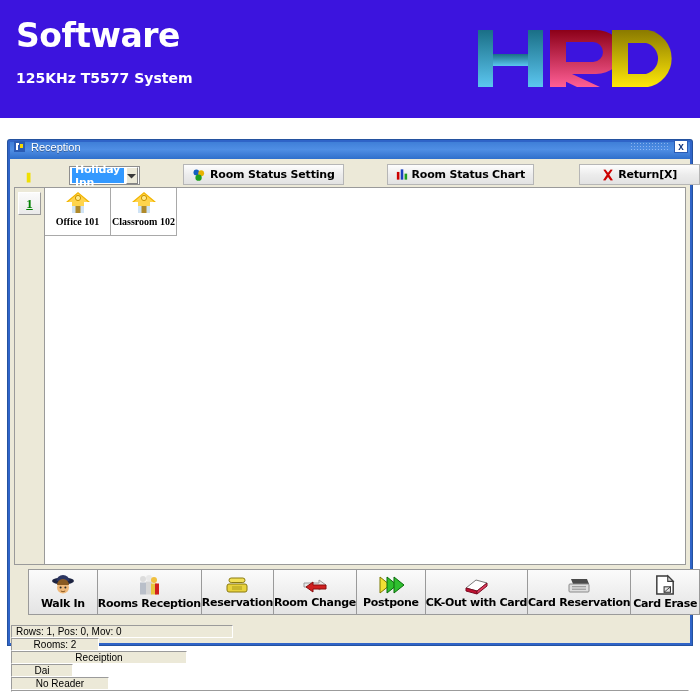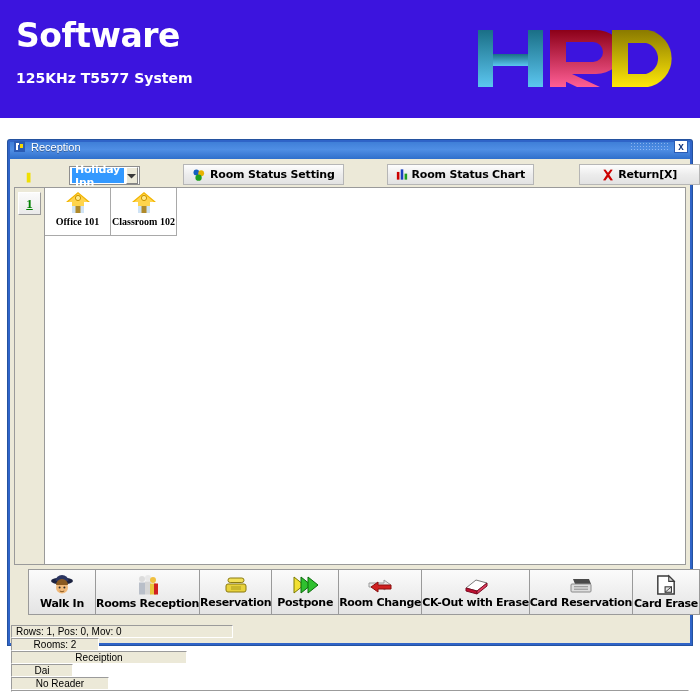--- a/index.html
+++ b/index.html
@@ -399,47 +399,47 @@
           <rect x="5" y="3" width="16" height="4.5" rx="2.2" fill="#f2e05a" stroke="#8a7a10" stroke-width="1"></rect>
           <rect x="8" y="11" width="10" height="4" fill="#c9b62c"></rect>
         </svg>
       </span>
       <span class="cmd-lbl">Reservation</span>
     </div>
 
     <div class="cmd">
       <span>
         <svg viewBox="0 0 26 20" width="26" height="20">
+          <path d="M2 8 h15 v-3 l7 5 -7 5 v-3 H2 Z" fill="#e8e8e8" stroke="#9a9a9a" stroke-width="1"></path>
+          <path d="M24 14 h-13 v3 l-7-5 7-5 v3 h13 Z" fill="#d02020" stroke="#8a0f0f" stroke-width="1"></path>
+        </svg>
+      </span>
+      <span class="cmd-lbl">Room Change</span>
+    </div>
+
+    <div class="cmd">
+      <span>
+        <svg viewBox="0 0 26 20" width="26" height="20">
           <path d="M2 2 L12 10 L2 18 Z" fill="#f2e034" stroke="#7a7a00" stroke-width="1"></path>
           <path d="M9 2 L19 10 L9 18 Z" fill="#2fc02f" stroke="#0a6a0a" stroke-width="1"></path>
           <path d="M16 2 L26 10 L16 18 Z" fill="#2fc02f" stroke="#0a6a0a" stroke-width="1"></path>
         </svg>
       </span>
       <span class="cmd-lbl">Postpone</span>
-    </div>
-
-    <div class="cmd">
-      <span>
-        <svg viewBox="0 0 26 20" width="26" height="20">
-          <path d="M2 8 h15 v-3 l7 5 -7 5 v-3 H2 Z" fill="#e8e8e8" stroke="#9a9a9a" stroke-width="1"></path>
-          <path d="M24 14 h-13 v3 l-7-5 7-5 v3 h13 Z" fill="#d02020" stroke="#8a0f0f" stroke-width="1"></path>
-        </svg>
-      </span>
-      <span class="cmd-lbl">Room Change</span>
     </div>
 
     <div class="cmd">
       <span>
         <svg viewBox="0 0 26 20" width="26" height="20">
           <path d="M3 13 L13 5 L24 8 L14 16 Z" fill="#ffffff" stroke="#7a7a7a" stroke-width="1"></path>
           <path d="M3 13 L14 16 L14 19 L3 16 Z" fill="#c01030" stroke="#7a0a20" stroke-width="1"></path>
           <path d="M14 16 L24 8 L24 11 L14 19 Z" fill="#e04060" stroke="#7a0a20" stroke-width="1"></path>
         </svg>
       </span>
-      <span class="cmd-lbl">CK-Out with Erase</span>
+      <span class="cmd-lbl">CK-Out with Card</span>
     </div>
 
     <div class="cmd">
       <span>
         <svg viewBox="0 0 26 20" width="26" height="20">
           <path d="M5 4 L21 4 L23 9 L7 9 Z" fill="#4a4a4a"></path>
           <rect x="3" y="9" width="20" height="8" rx="1" fill="#dedede" stroke="#8a8a8a" stroke-width="1"></rect>
           <rect x="6" y="11" width="14" height="1.3" fill="#a0a0a0"></rect>
           <rect x="6" y="13.6" width="14" height="1.3" fill="#a0a0a0"></rect>
         </svg>

